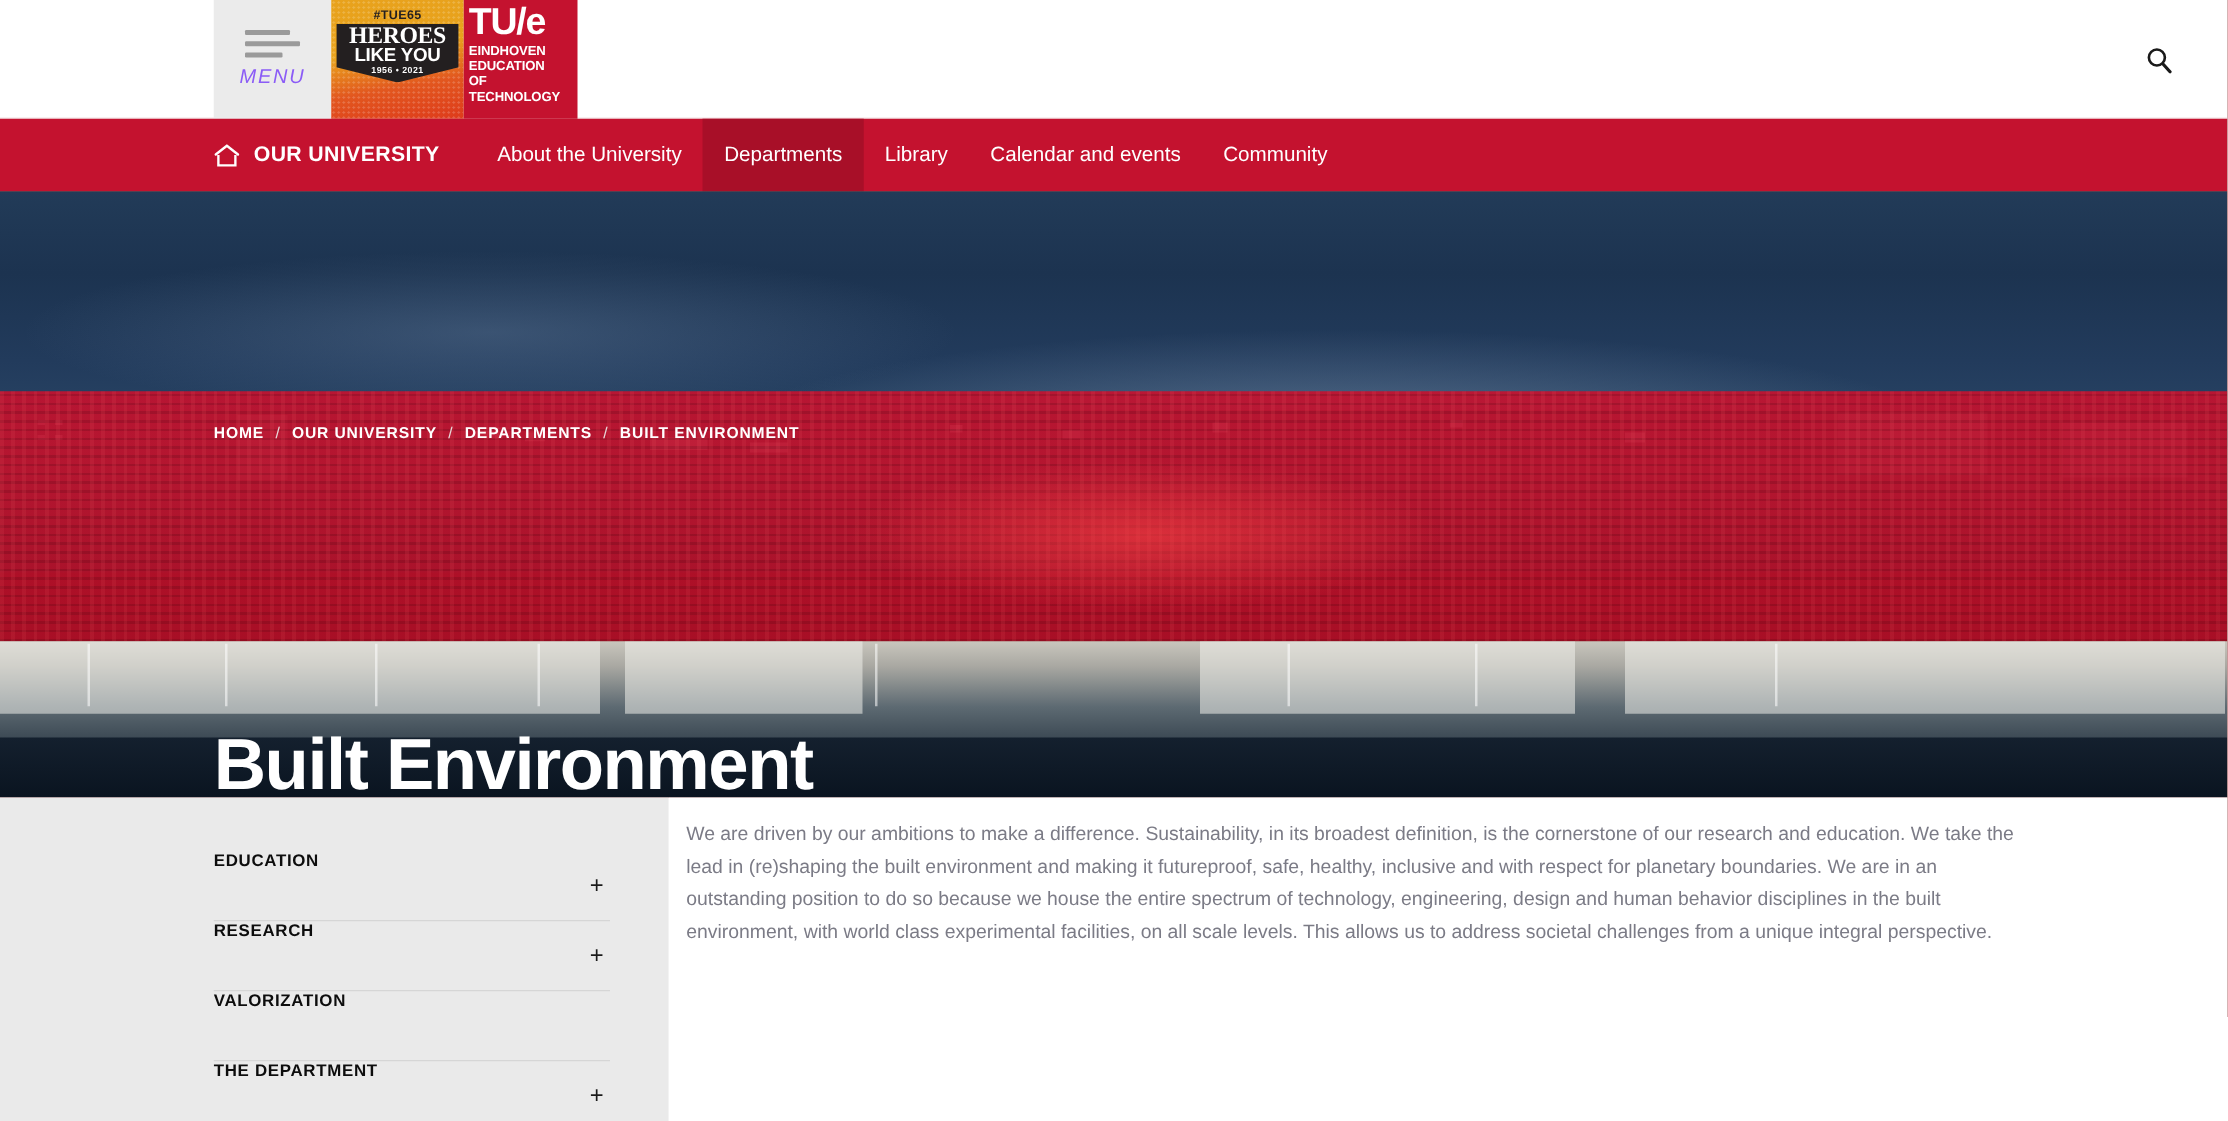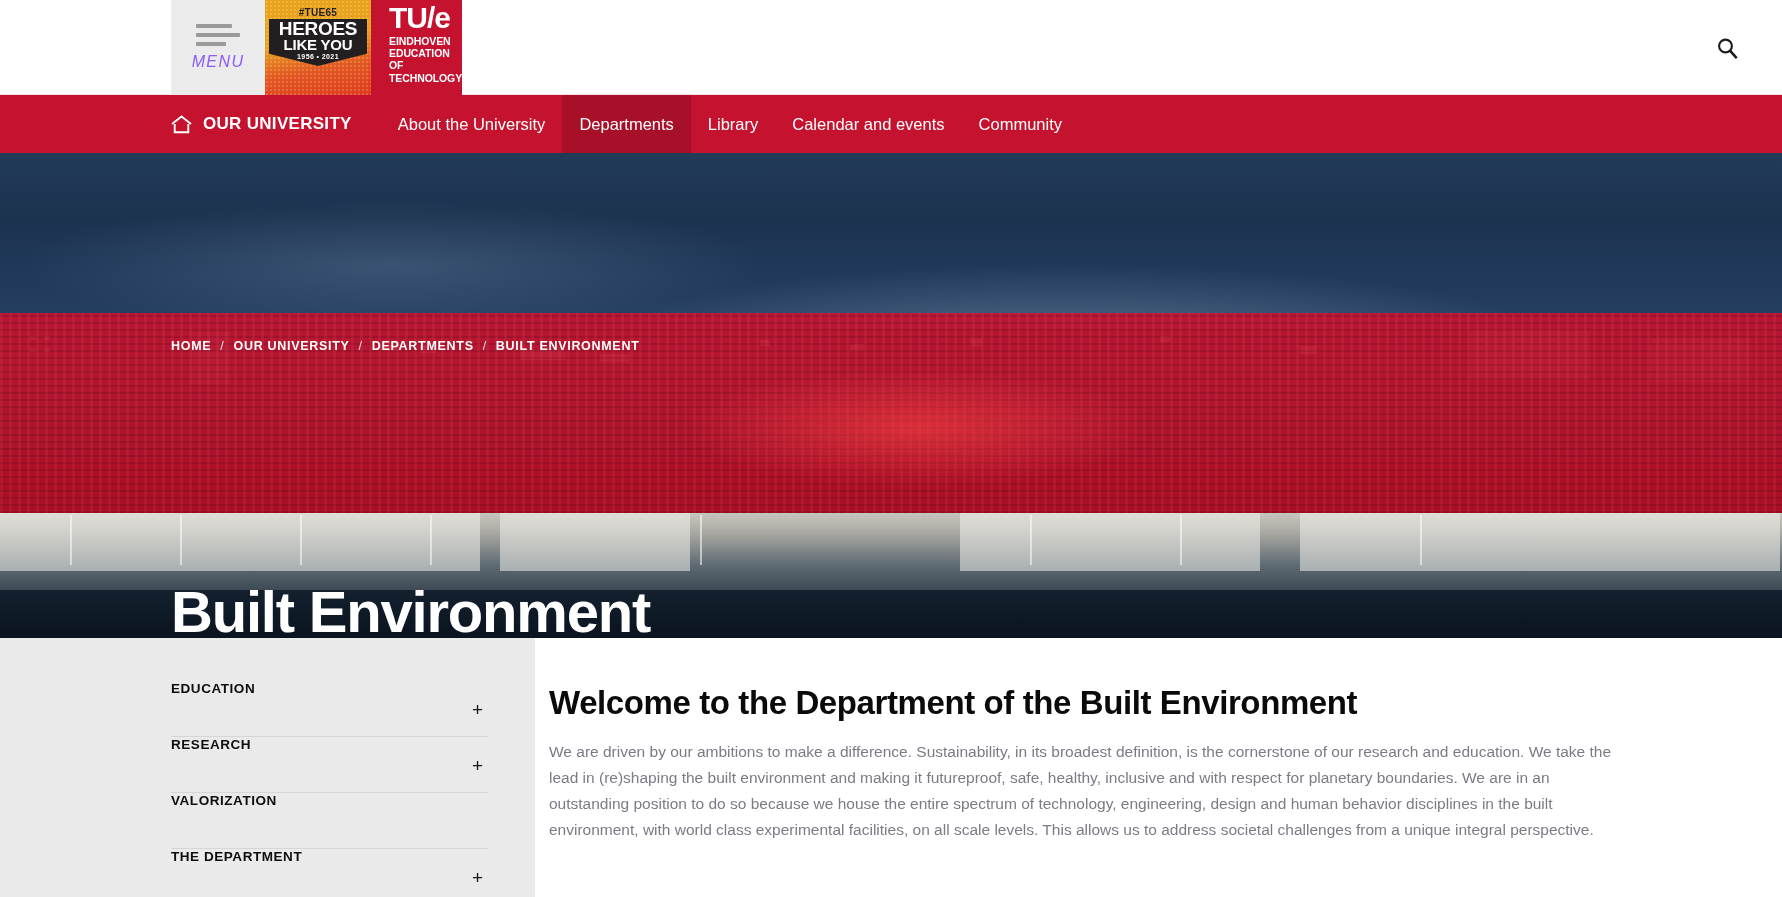--- a/index.html
+++ b/index.html
@@ -53,28 +53,28 @@
     position:absolute; top:7px; left:0; right:0; text-align:center;
     font-size:10px; font-weight:bold; color:#231f20; letter-spacing:.3px;
   }
   .heroes .blk {
     position:absolute; left:4px; right:4px; top:19px; height:47px;
     background:#231f20;
     clip-path:polygon(0 0,100% 0,100% 74%,50% 100%,0 74%);
     display:flex; flex-direction:column; align-items:center; justify-content:flex-start;
     padding-top:1px;
   }
-  .heroes .h1 { font-size:19px; line-height:17px; font-weight:bold; color:#fff; letter-spacing:-0.3px; }
+  .heroes .h1 { font-size:19px; line-height:17px; font-weight:bold; color:#fff; letter-spacing:-0.3px;font-family:Liberation Serif, serif; }
   .heroes .h2 { font-size:15px; line-height:15px; font-weight:bold; color:#fff; letter-spacing:-0.2px; }
   .heroes .yr  { font-size:7px; line-height:9px; font-weight:bold; color:#fff; letter-spacing:.4px; }
 
   
   .tue-logo {
     position:absolute; left:371px; top:0; width:91px; height:95px;
-    background:#c4122f; padding:1px 0 0 18px; overflow:hidden;
+    background:#c4122f; padding:1px 0 0 4px; overflow:hidden;
   }
   .tue-logo .tu {
     font-size:30px; font-weight:bold; color:#fff; line-height:33px;
     letter-spacing:-1px;
   }
   .tue-logo .sub {
     font-size:10.5px; font-weight:bold; color:#fff; line-height:12.2px;
     letter-spacing:-0.1px; margin-top:1px;
   }
 
@@ -346,19 +346,18 @@
 
         <div class="side-row" data-name="sidebar-item-the-department">
           <span class="txt" data-name="sidebar-item-label">THE DEPARTMENT</span>
           <span class="plus" data-name="plus-icon">+</span>
         </div>
 
       </div>
     </div>
 
     <div class="main" data-name="main-column">
-      <h1 class="main-h1" data-name="welcome-heading">Welcome to the Department of the Built Environment</h1>
       <p class="main-p" data-name="welcome-paragraph">We are driven by our ambitions to make a difference. Sustainability, in its broadest definition, is the cornerstone of our research and education. We take the lead in (re)shaping the built environment and making it futureproof, safe, healthy, inclusive and with respect for planetary boundaries. We are in an outstanding position to do so because we house the entire spectrum of technology, engineering, design and human behavior disciplines in the built environment, with world class experimental facilities, on all scale levels. This allows us to address societal challenges from a unique integral perspective.</p>
     </div>
 
   </div>
 
 </div>
 
 </body></html>

